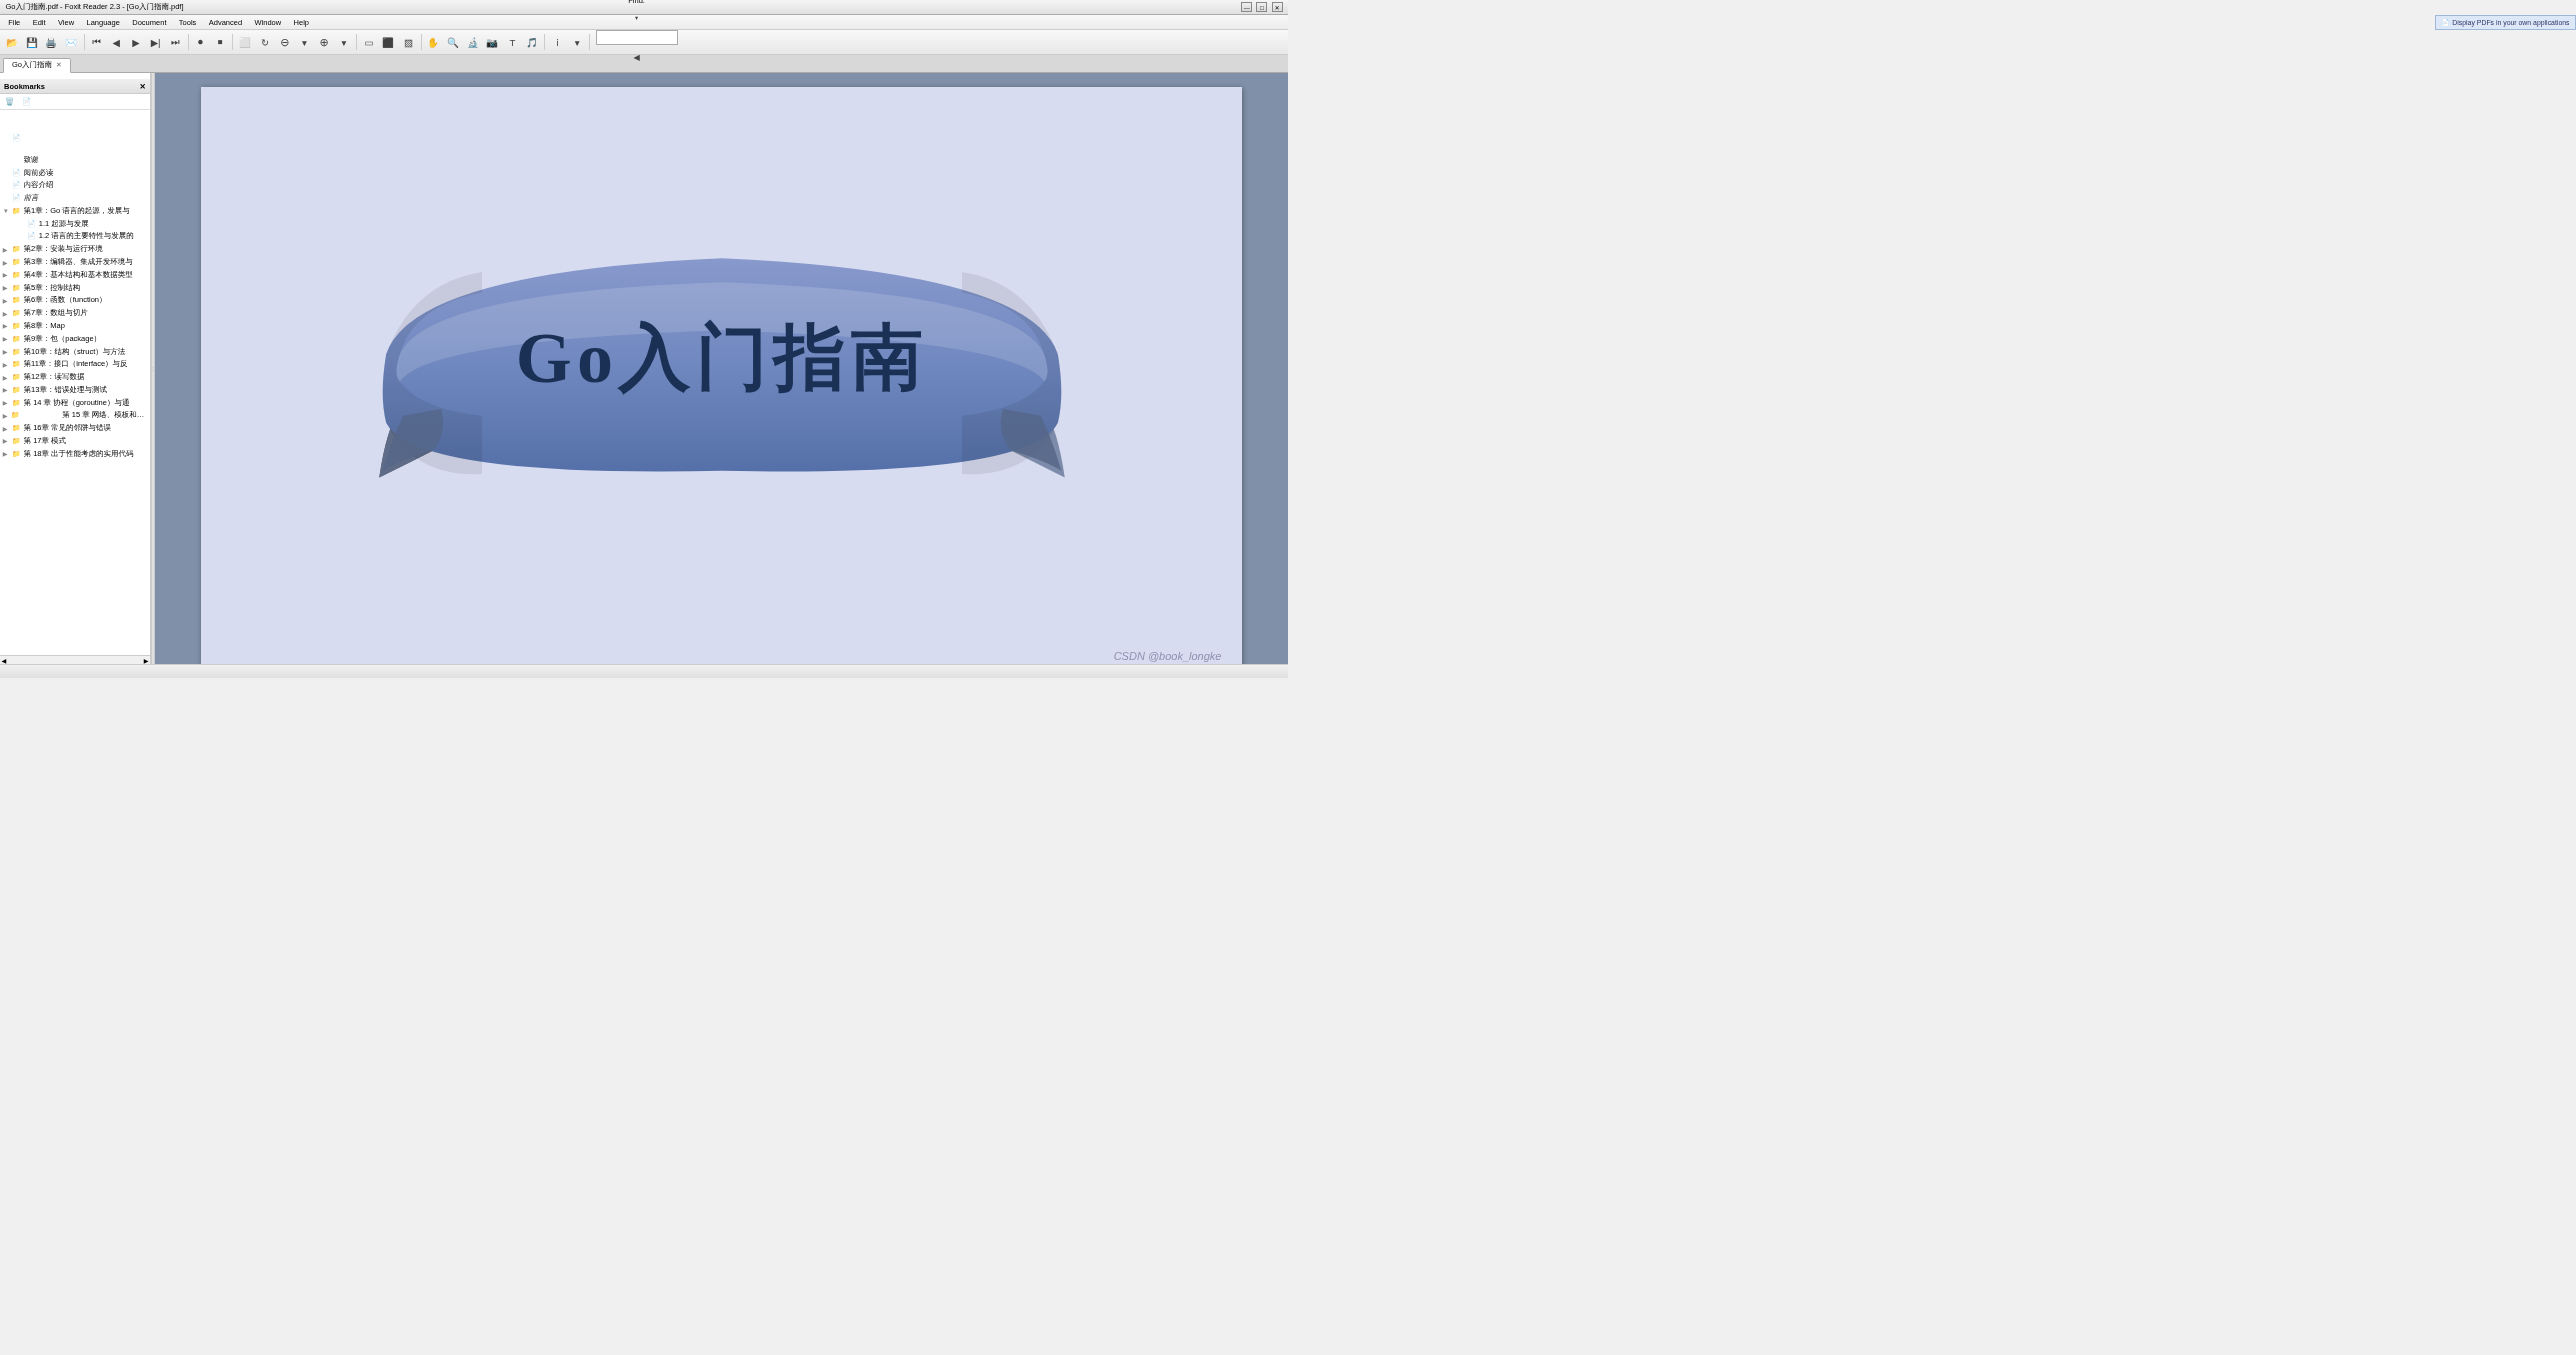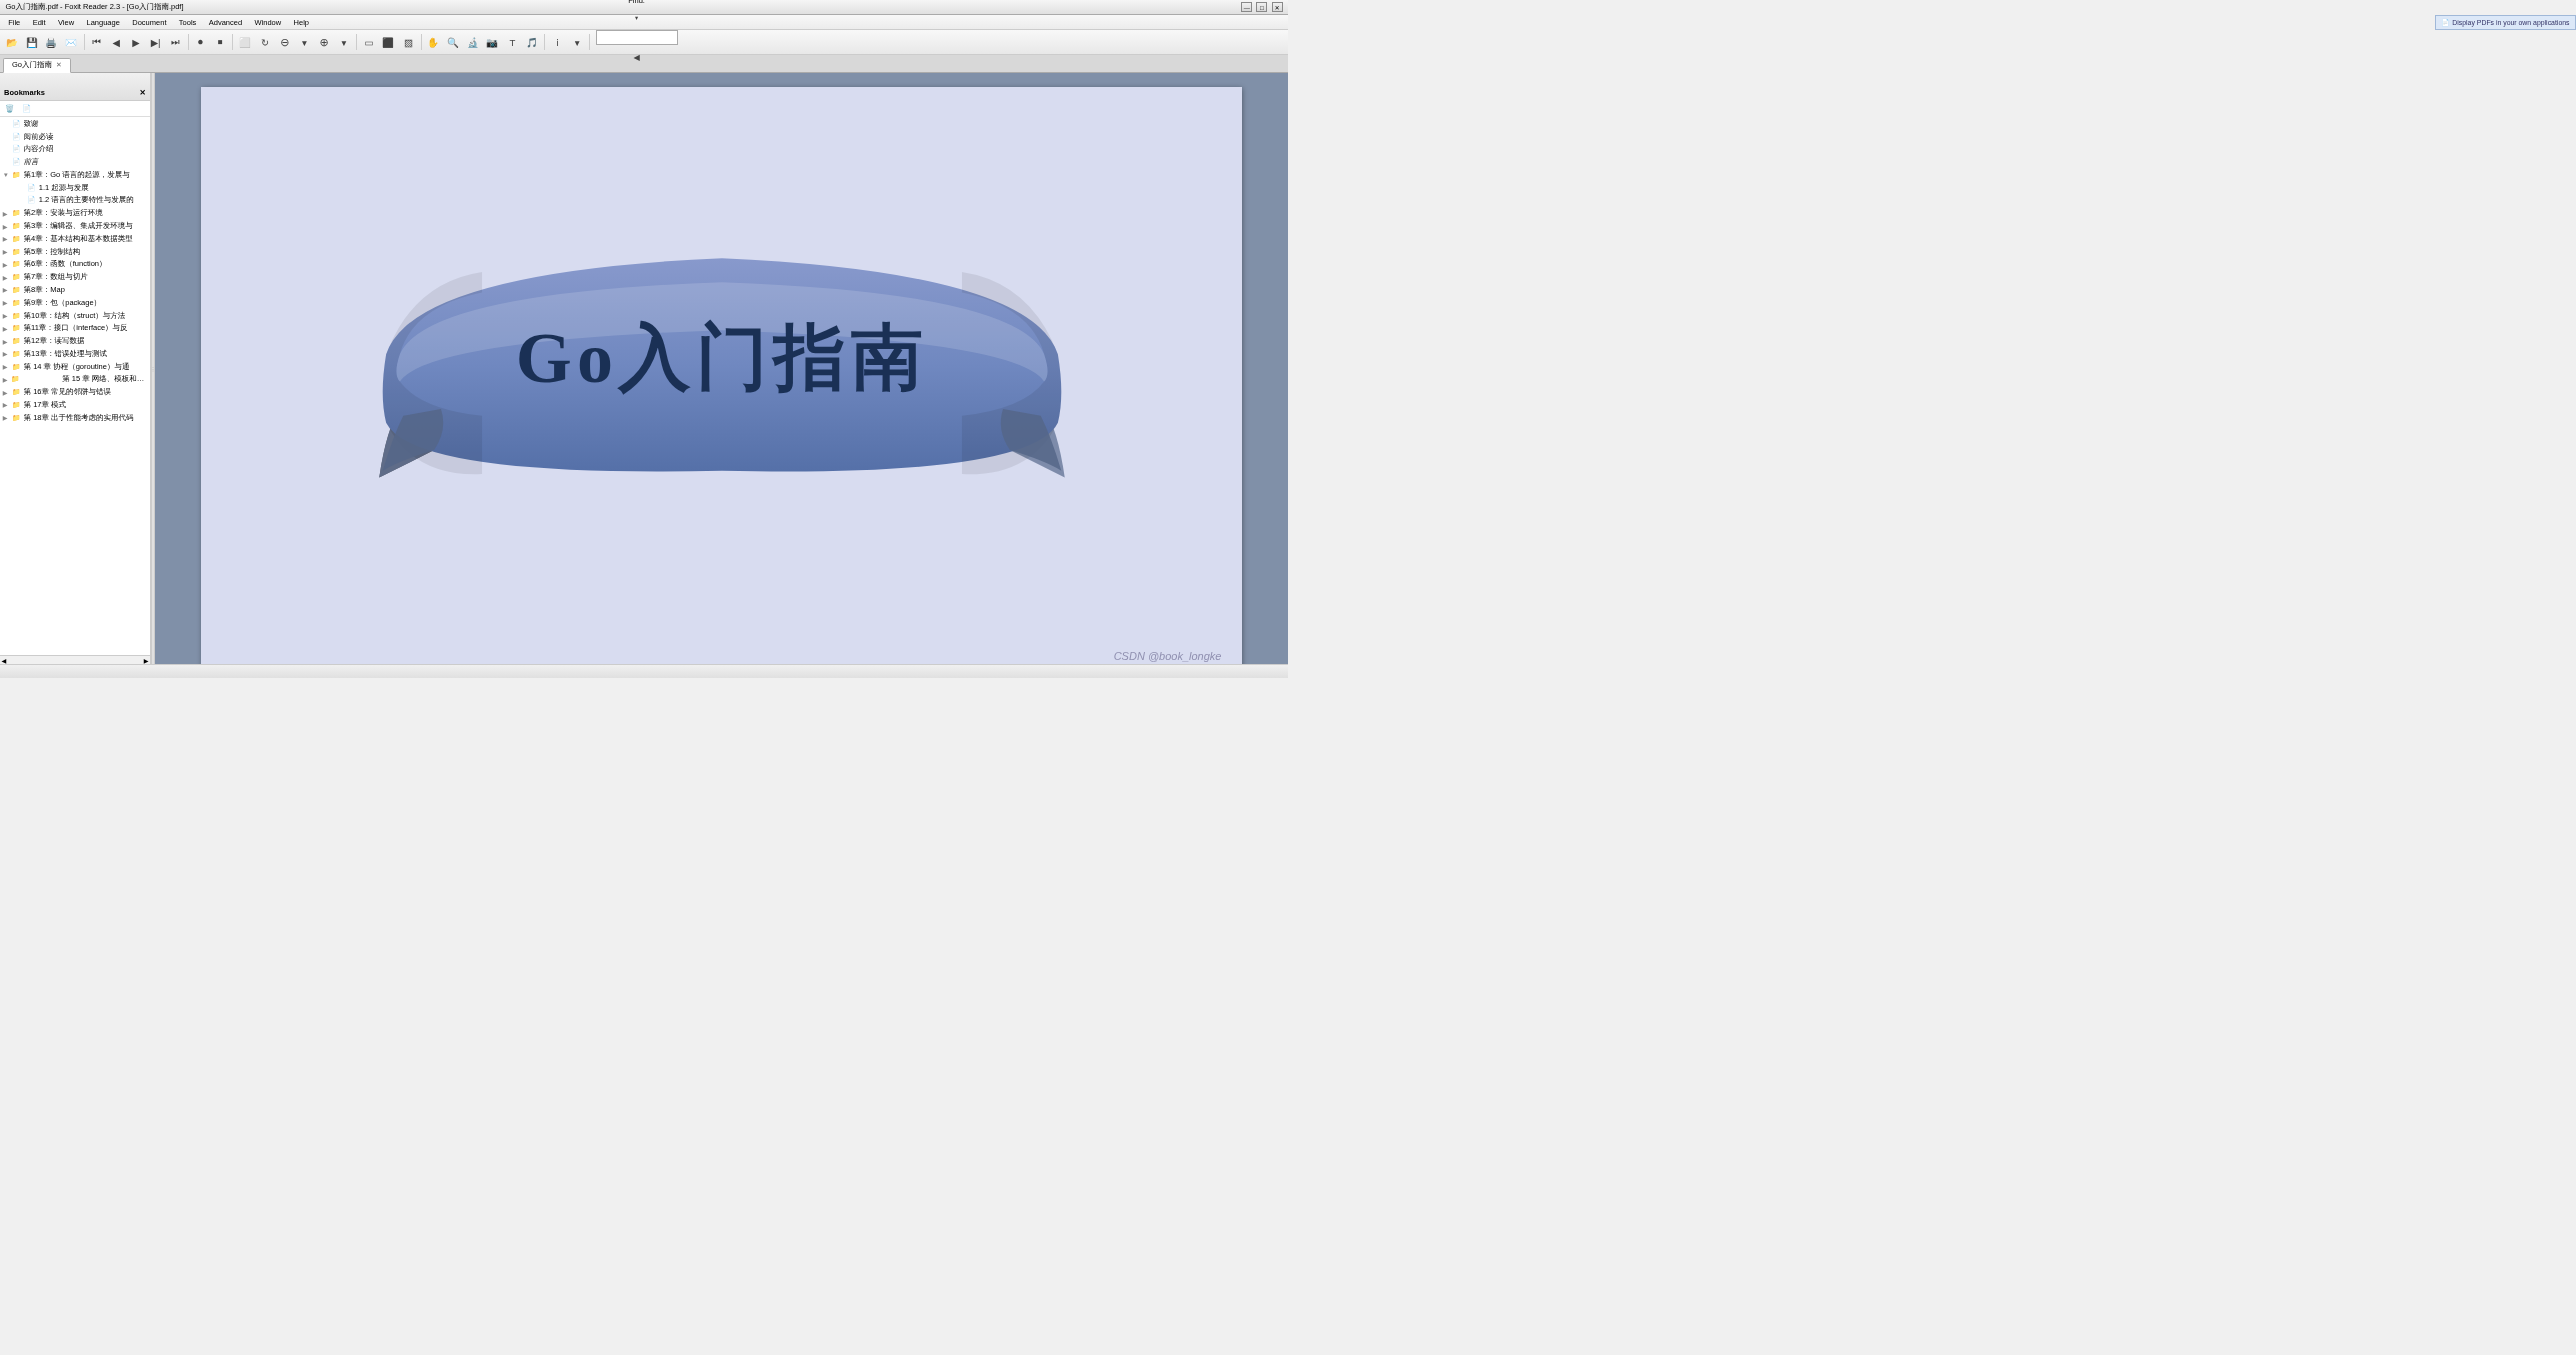--- a/index.html
+++ b/index.html
@@ -172,23 +172,24 @@
       display: flex;
       flex-direction: column;
     }
     .sidebar-header {
       background: linear-gradient(to bottom, #f0f0f0, #e0e0e0);
       border-bottom: 0.7px solid #ccc;
       padding: 2.7px 4.1px;
       font-size: 7.5px;
       font-weight: bold;
       display: flex;
-      align-items: flex-end;
+      align-items: flex-start;
       justify-content: space-between;
-      height: 28px;
+      height: 15px;
+      margin-top: 6px;
     }
     .sidebar-toolbar {
       display: flex;
       align-items: center;
       gap: 1.4px;
       padding: 1.4px 2.7px;
       border-bottom: 0.7px solid #ddd;
       height: 16.4px;
     }
     .sidebar-btn {
@@ -417,21 +418,21 @@
     </div>
     <div class="sidebar-toolbar">
       <button class="sidebar-btn" title="Delete">🗑️</button>
       <button class="sidebar-btn" title="Add">📄</button>
     </div>
     <div class="bookmark-list">
 
     <div class="bookmark-item">
           <span class="expand-icon"> </span>
           <span class="bookmark-page-icon" style="font-size: 6.9px;">📄</span>
-          <span style="overflow: hidden; text-overflow: ellipsis;">致谢</span>
+          <span style="overflow: hidden; text-overflow: ellipsis; margin-top: 43px;">致谢</span>
         </div>
         <div class="bookmark-item">
           <span class="expand-icon"> </span>
           <span class="bookmark-page-icon" style="font-size: 6.9px;">📄</span>
           <span style="overflow: hidden; text-overflow: ellipsis;">阅前必读</span>
         </div>
         <div class="bookmark-item">
           <span class="expand-icon"> </span>
           <span class="bookmark-page-icon" style="font-size: 6.9px;">📄</span>
           <span style="overflow: hidden; text-overflow: ellipsis;">内容介绍</span>

